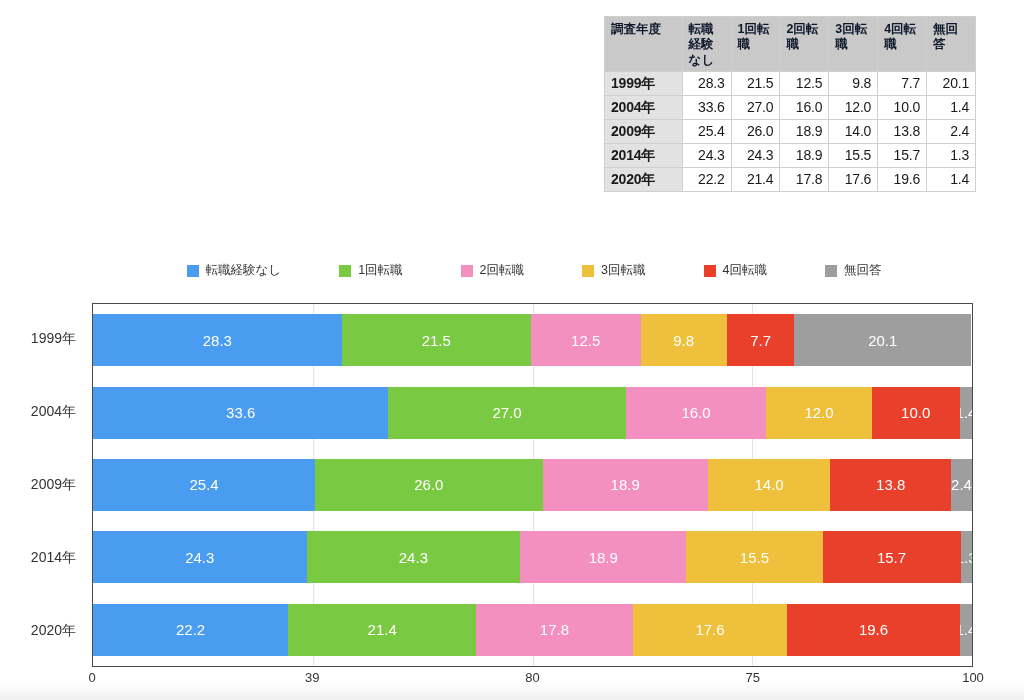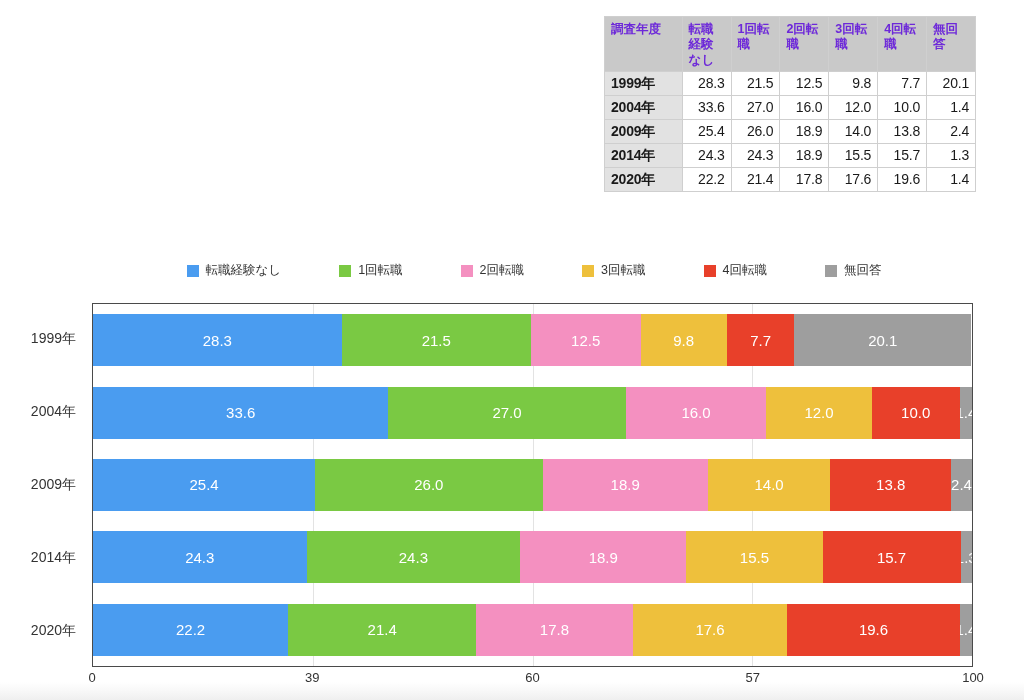--- a/index.html
+++ b/index.html
@@ -46,21 +46,21 @@
   }
   table.data-table th,
   table.data-table td {
     border: 1px solid #cfcfcf;
     padding: 3px 6px;
     line-height: 1.22;
     vertical-align: middle;
   }
   table.data-table thead th {
     background: #c9c9c9;
-    color: #6d28d9;
+    color: #0f172a;
     font-weight: bold;
     font-size: 12.5px;
     text-align: left;
     height: 46px;
     vertical-align: top;
     padding-top: 5px;
   }
   table.data-table thead th.col-year { width: 78px; }
   table.data-table thead th.col-val  { width: 49px; }
   table.data-table tbody th.row-year {
@@ -399,19 +399,19 @@
           <div class="seg" style="background: rgb(158, 158, 158); width: 1.4%;">
             <span class="seg-label">1.4</span>
           </div>
         </div>
       </div>
   </div>
 
   <div class="xlabels" id="xlabels">
       <div class="xtick" style="left: 0%;">0</div>
       <div class="xtick" style="left: 25%;">39</div>
-      <div class="xtick" style="left: 50%;">60</div>
-      <div class="xtick" style="left: 75%;">57</div>
+      <div class="xtick" style="left: 50%;">80</div>
+      <div class="xtick" style="left: 75%;">75</div>
       <div class="xtick" style="left: 100%;">100</div>
     </div>
 
   <div class="bottom-band"></div>
 </div>
 
 </body></html>

